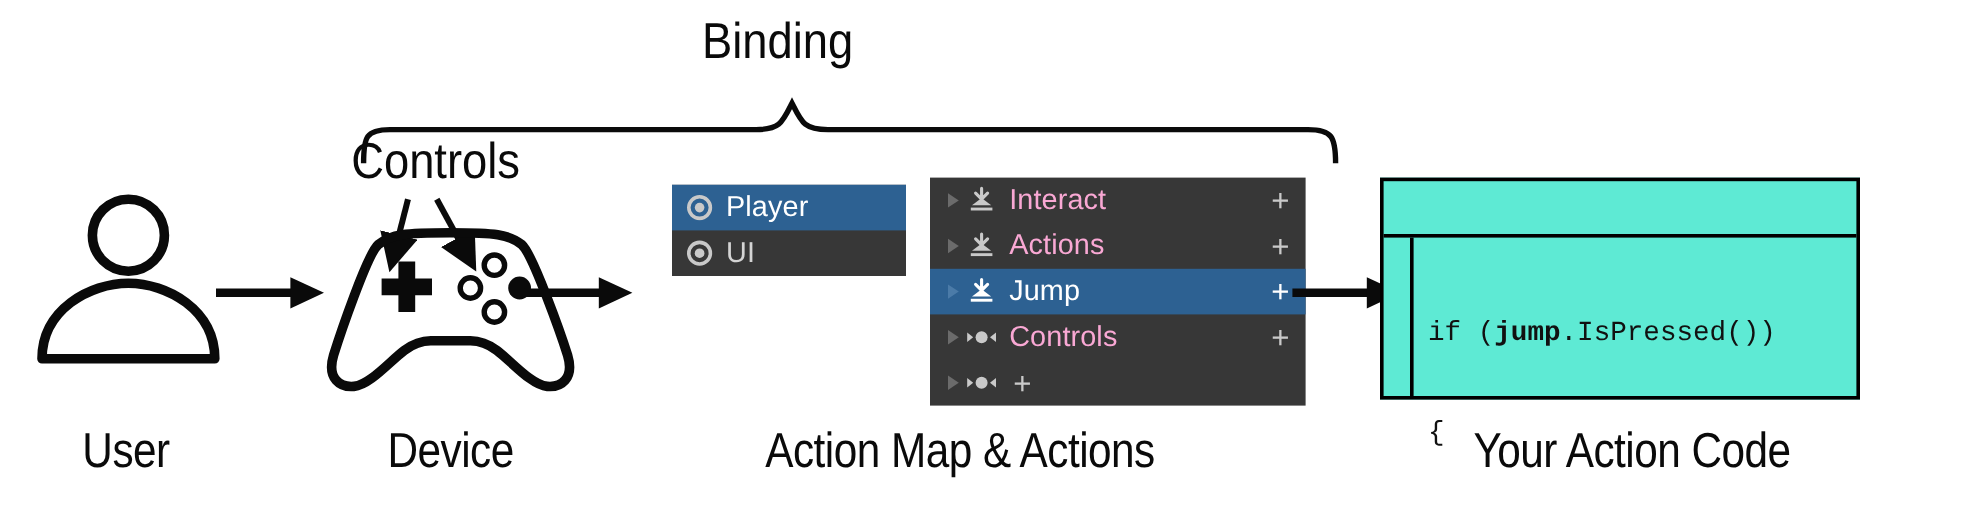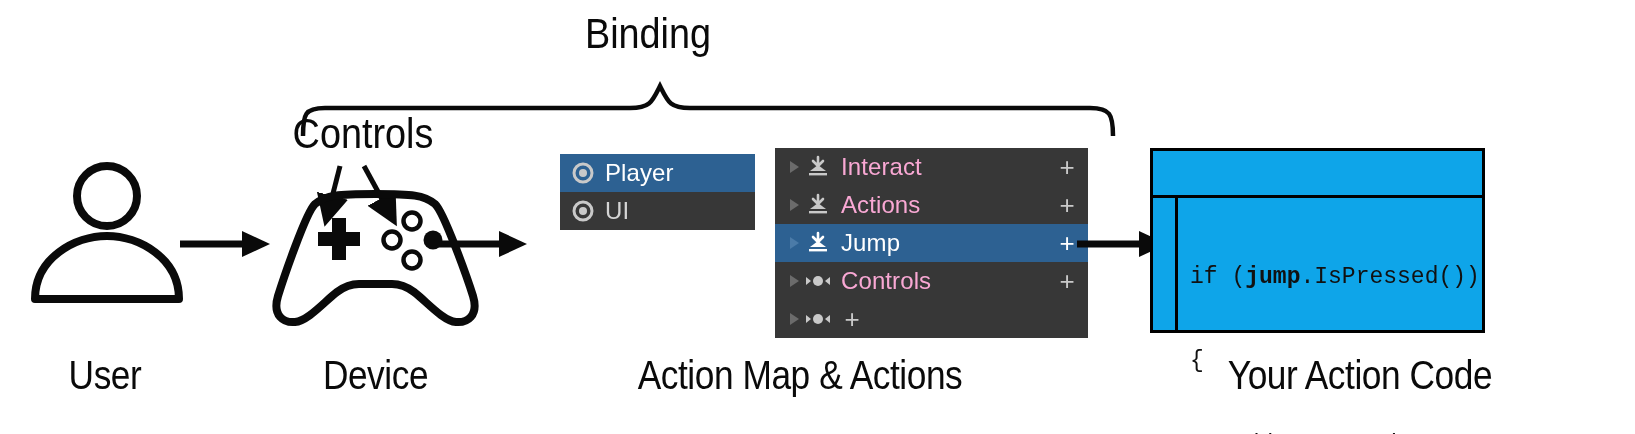--- a/index.html
+++ b/index.html
@@ -113,25 +113,25 @@
     align-items: center;
     justify-content: center;
   }
   .glyph { display: block; }
 
   
   .code-window {
     position: absolute;
     left: 1150px;
     top: 148px;
-    width: 335px;
+    width: 400px;
     height: 185px;
     border: 3px solid #000;
     box-sizing: border-box;
-    background: #0ea5e9;
+    background: #5eead4;
   }
   .code-titlebar {
     height: 47px;
     border-bottom: 3px solid #000;
     box-sizing: border-box;
   }
   .code-body {
     display: flex;
     height: calc(100% - 47px);
   }

